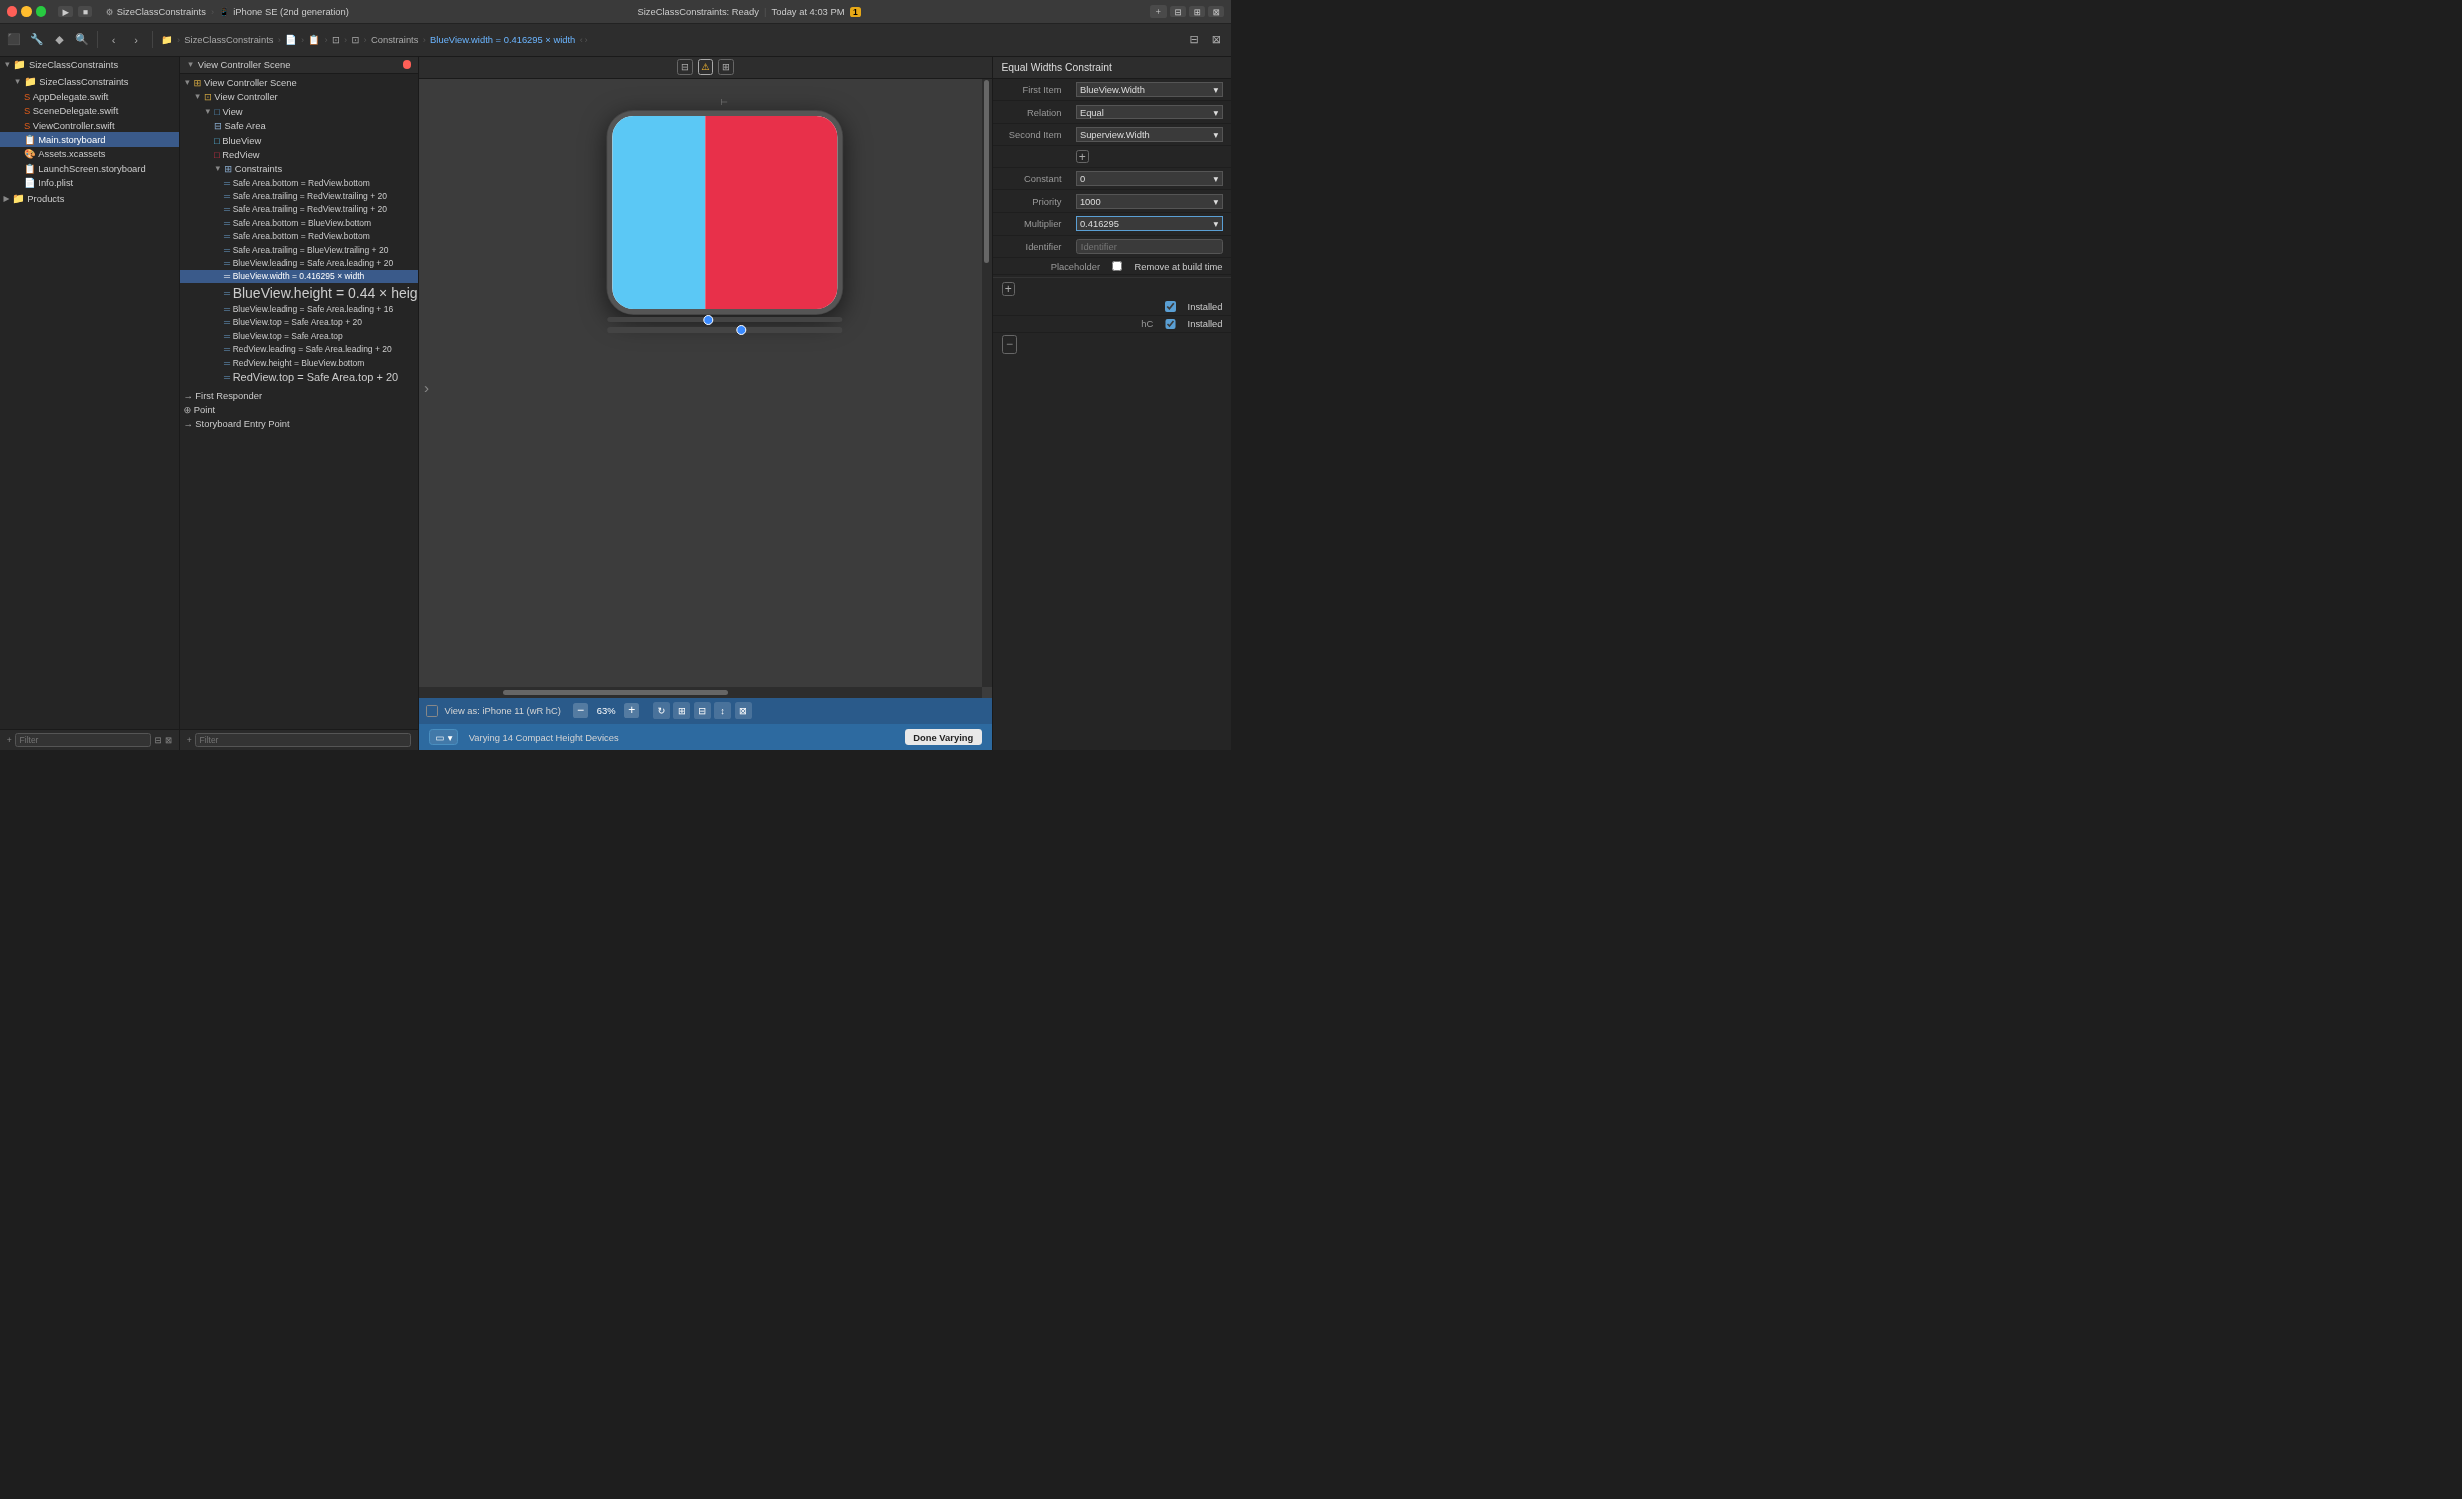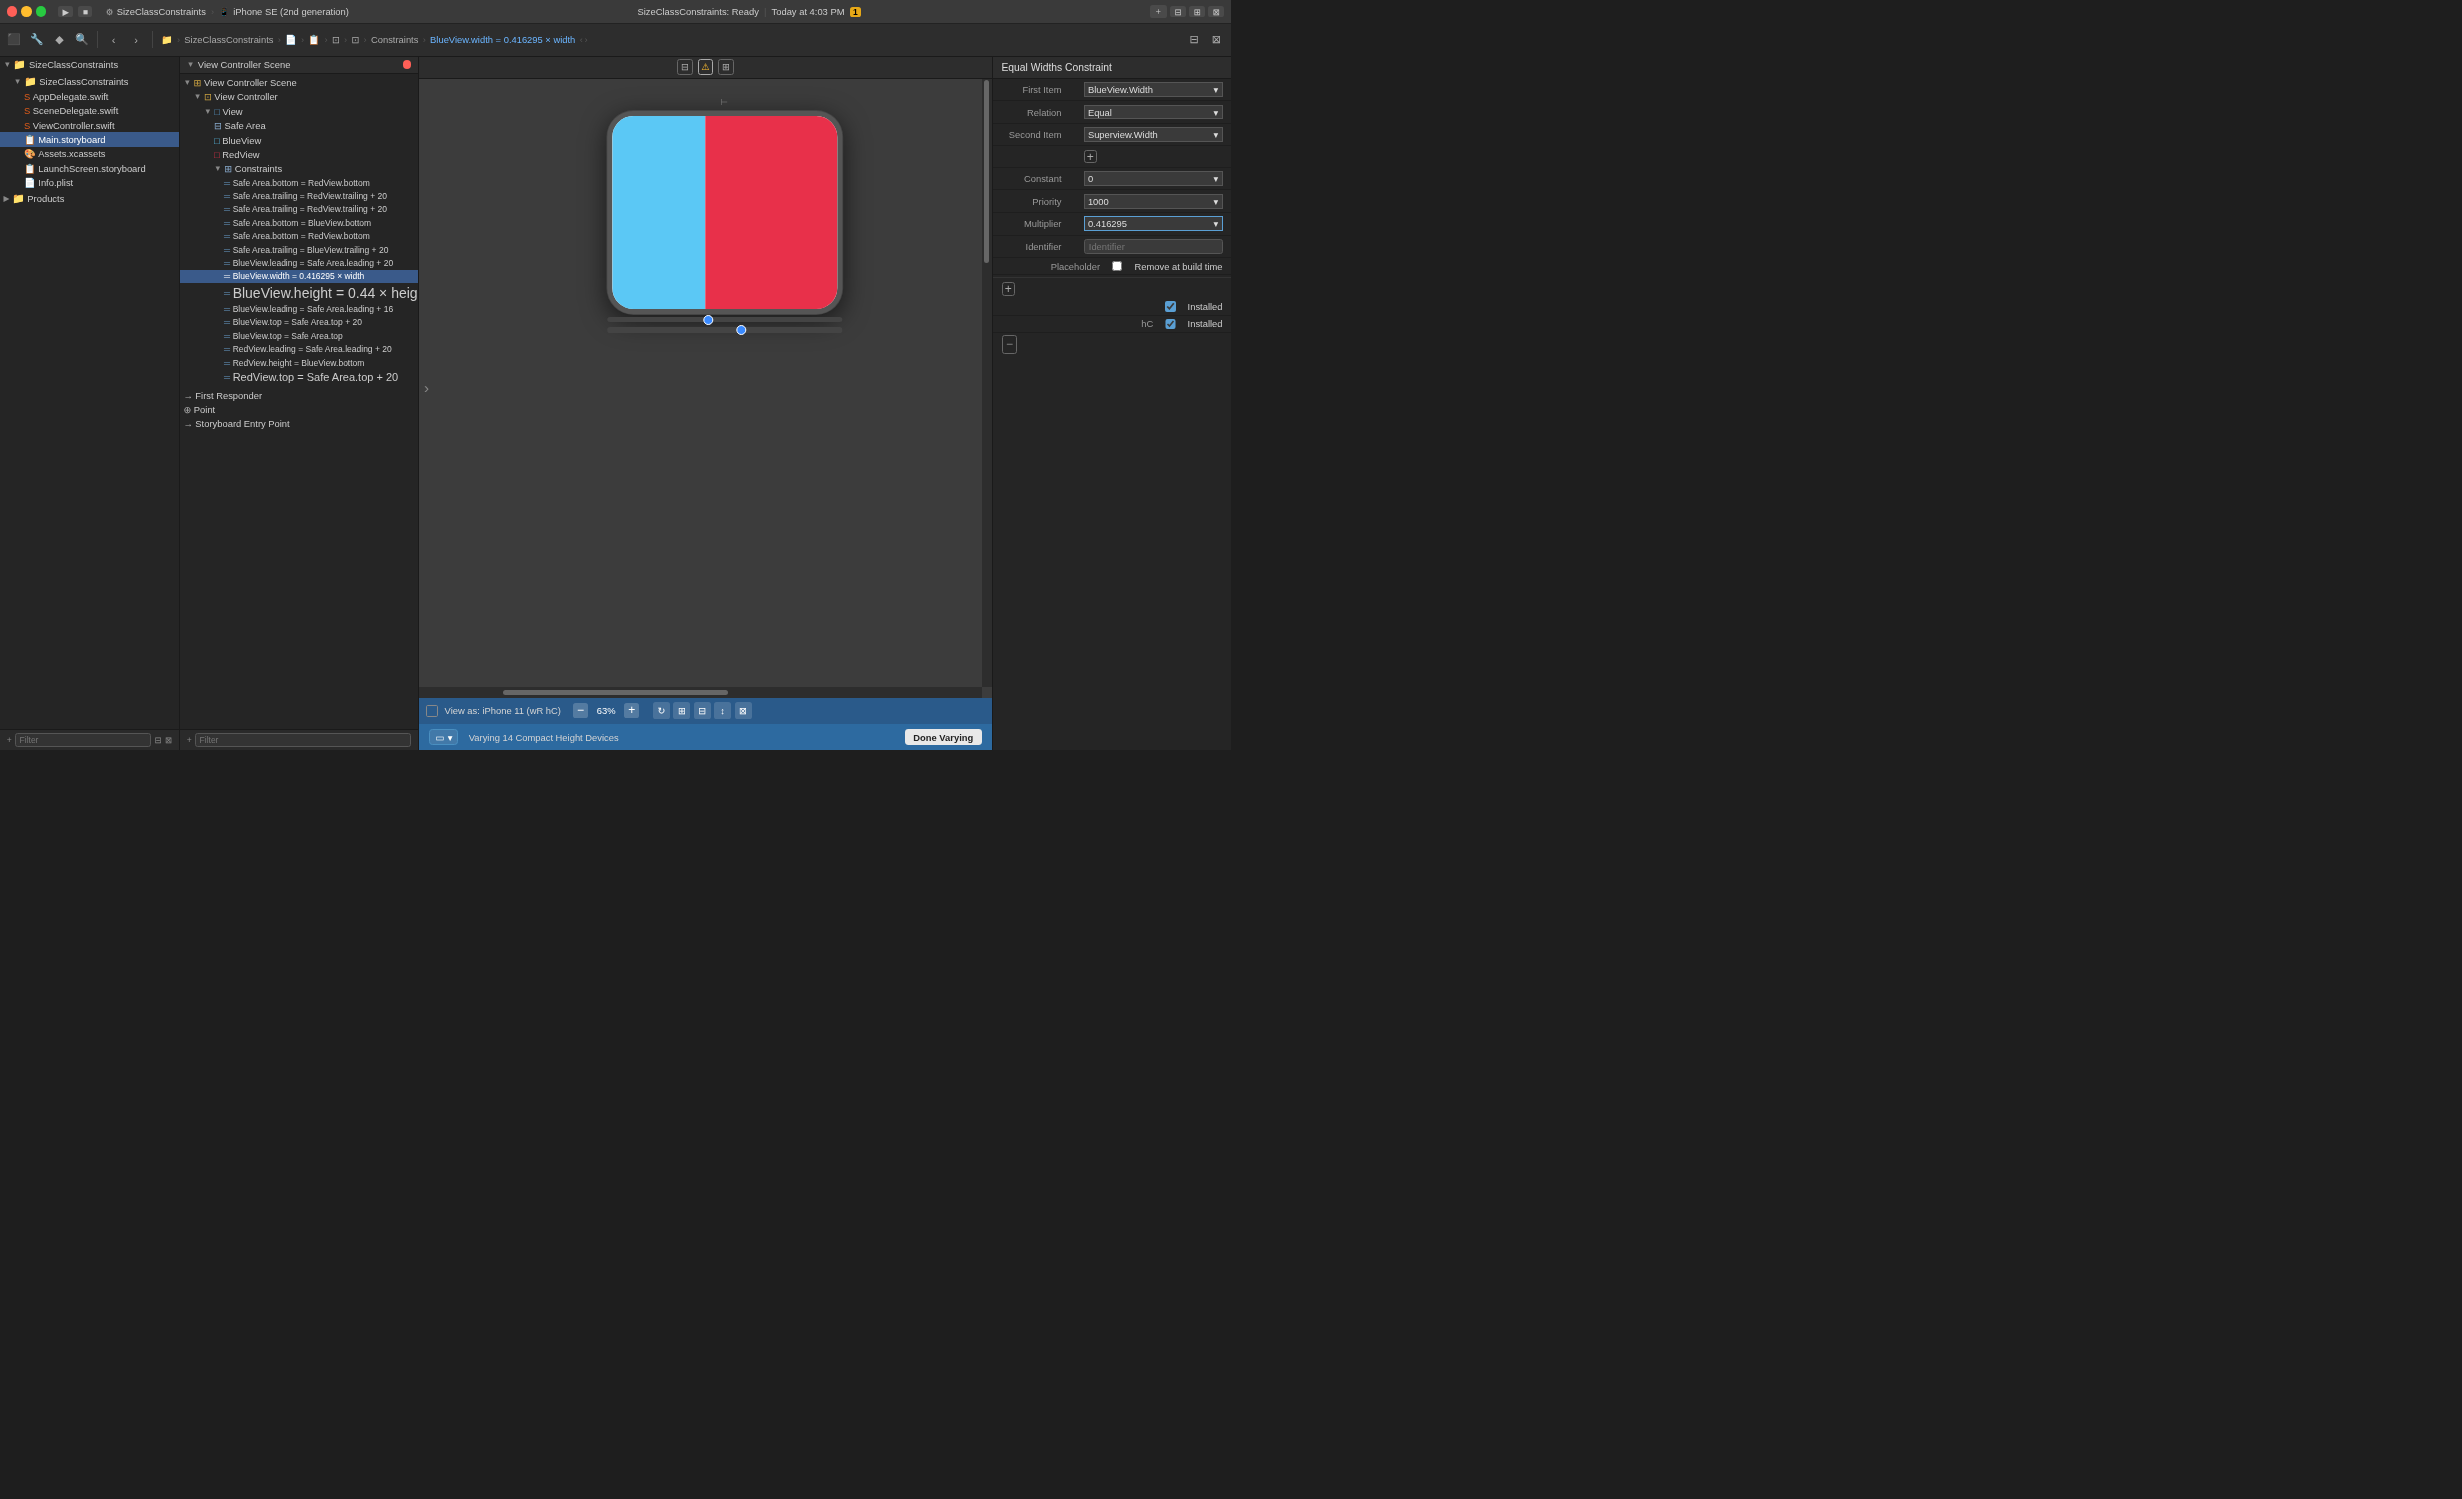--- a/index.html
+++ b/index.html
@@ -282,21 +282,21 @@
       font-size: 10.3px;
       font-weight: 400;
       color: #ddd;
       border-bottom: 0.9px solid #1a1a1a;
       background: #2d2d2d;
     }
     .inspector-row {
       display: flex;
       align-items: center;
       padding: 3.4px 8.5px;
-      gap: 22px;
+      gap: 14px;
       border-bottom: 0.9px solid #1e1e1e;
     }
     .inspector-label {
       font-size: 9.4px;
       color: #999;
       min-width: 60px;
       text-align: right;
     }
     .inspector-select {
       flex: 1;

